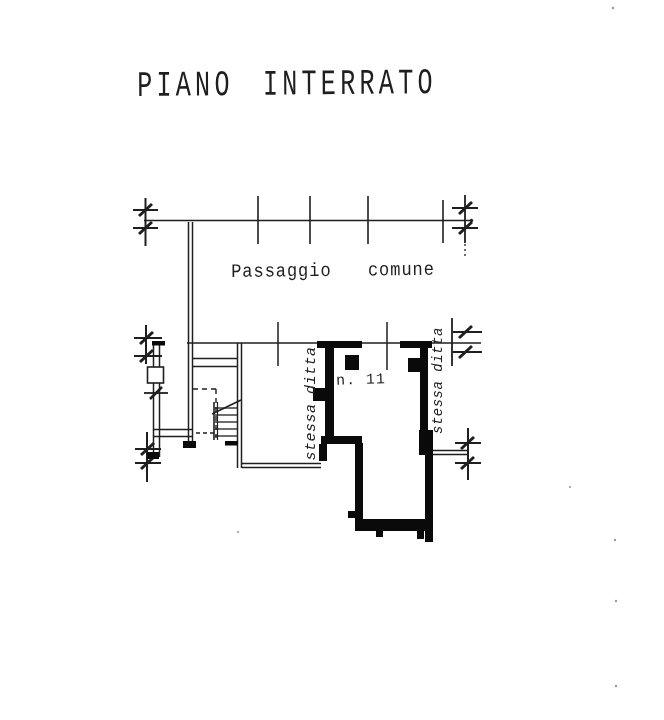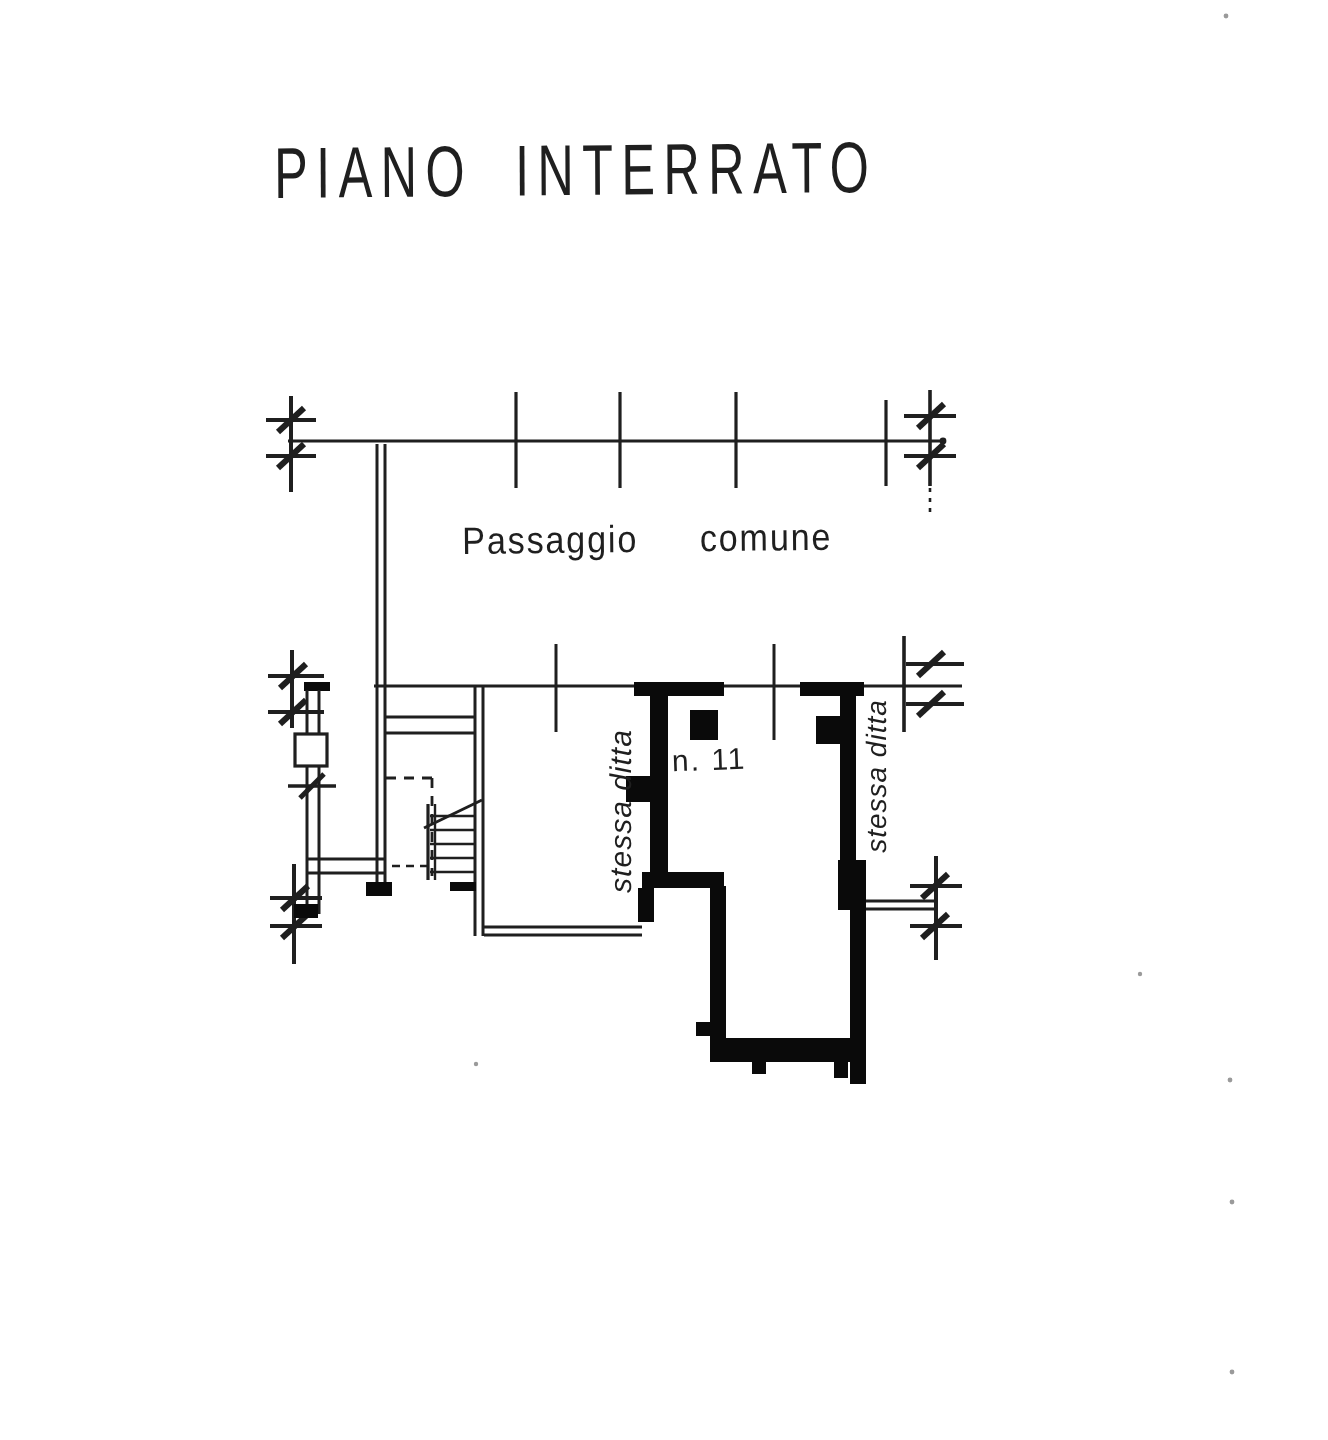--- a/index.html
+++ b/index.html
@@ -2,21 +2,21 @@
 <html style="--paper: #ffffff; --ink: #1f1f1f; --wall: #0a0a0a; --faint: #9a9a9a;"><head>
 <meta charset="utf-8">
 <style>
   :root{
     --paper:#ffffff; --ink:#1f1f1f; --wall:#0a0a0a; --faint:#9a9a9a;
   }
   html,body{margin:0;padding:0;background:#e8e8e8;}
   #page{
     position:relative; width:664px; height:720px; overflow:hidden;
     background:var(--paper);
-    font-family:Liberation Sans, sans-serif;
+    font-family:Liberation Mono, monospace;
     color:var(--ink);
   }
   #drawing{position:absolute;left:0;top:0;}
   svg line{stroke:var(--ink);}
   svg .wall{fill:var(--wall);stroke:none;}
   svg .speck{fill:var(--faint);}
   svg .winfill{fill:var(--paper);stroke:var(--ink);}
   .lbl{position:absolute;white-space:nowrap;color:var(--ink);}
   .title{
     left:137px; top:66px; font-size:36px; letter-spacing:6px; word-spacing:14px;

